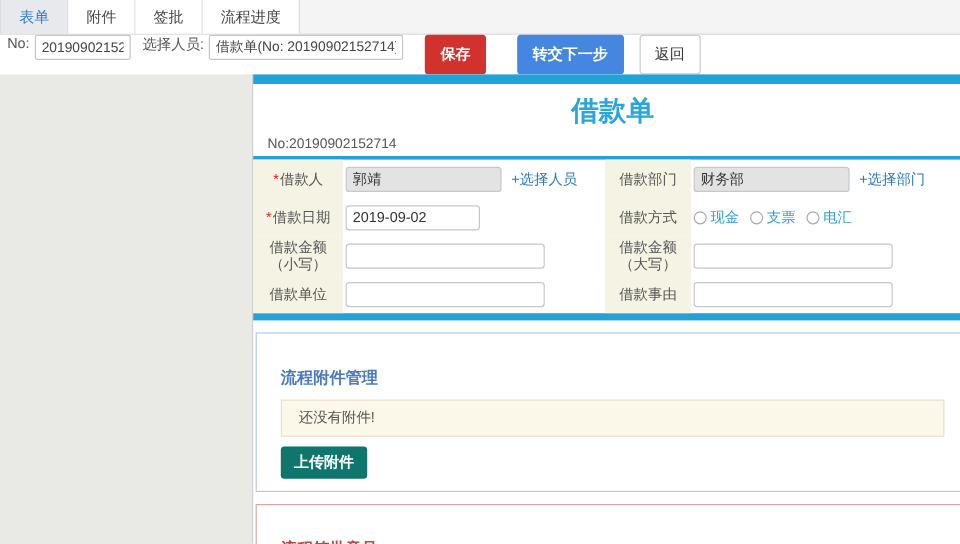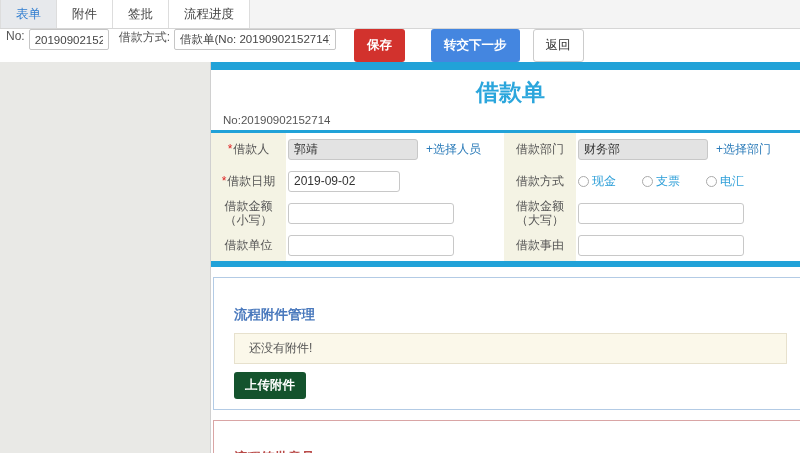--- a/index.html
+++ b/index.html
@@ -40,34 +40,34 @@
   .lcell { background:#f4f3e4; display:flex; align-items:center; justify-content:center;
            text-align:center; color:#555; font-size:12px; padding:0 4px; line-height:14px; }
   .vcell { display:flex; align-items:center; padding-left:2px; }
   .req { color:#d22; margin-right:1px; }
   .vcell input { height:21px; border:1px solid #c8c8c8; border-radius:3px; padding:0 5px;
                  font-size:12px; color:#333; font-family:inherit; }
   .inp-ro { width:130px; background:#e3e3e3; }
   .inp-date { width:112px; background:#fff; }
   .inp-empty { width:166px; background:#fff; }
   .sel-link { color:#2b7bb9; margin-left:8px; cursor:pointer; text-decoration:none; font-size:12px; }
-  .radio-grp { display:flex; align-items:center; gap:26px; }
+  .radio-grp { display:flex; align-items:center; gap:9px; }
   .radio-opt { display:flex; align-items:center; color:#2e9fd8; cursor:pointer; }
   .radio-dot { width:11px; height:11px; border:1px solid #aaa; border-radius:50%; background:#fff;
                margin-right:3px; display:inline-block; }
 
   
   .secbox { margin:10px 2px 0; background:#fff; padding:8px 20px 10px; }
   .box-attach { border:1px solid #b3cbe5; }
   .box-approve { border:1px solid #d9a5a5; height:200px; }
   .sec-head { font-size:13.5px; font-weight:bold; margin:20px 0 9px; }
   .sec-head.blue { color:#4a79bd; }
   .sec-head.red { color:#b94a48; }
   .notice { border:1px solid #e7e1cd; background:#fbf8ea; color:#555; padding:6px 14px; font-size:12px; }
-  .btn-upload { background:#14532d; color:#fff; border:none; border-radius:3px; font-weight:bold;
+  .btn-upload { background:#0f766e; color:#fff; border:none; border-radius:3px; font-weight:bold;
                 font-size:12.5px; padding:5px 11px; margin-top:8px; cursor:pointer; font-family:inherit; }
 
   
   .editor { width:515px; border:1px solid #d2d2d2; margin-top:4px; }
   .ed-toolbar { display:flex; align-items:center; gap:7px; padding:4px 8px; background:#fcfcfc;
                 border-bottom:1px solid #e4e4e4; height:24px; }
   .ed-btn { font-size:12px; color:#555; cursor:pointer; line-height:14px; }
   .ed-b { font-weight:bold; }
   .ed-i { font-style:italic; font-family:"Liberation Serif",serif; }
   .ed-s { text-decoration:line-through; font-size:10px; }
@@ -84,21 +84,21 @@
 <div class="tabbar">
   <div class="tab active">表单</div>
   <div class="tab">附件</div>
   <div class="tab">签批</div>
   <div class="tab">流程进度</div>
 </div>
 
 <div class="cmdbar">
   <label>No:</label>
   <input class="inp-no" type="text" value="20190902152714" style="">
-  <label style="margin-left:10px">借款方式:</label>
+  <label style="margin-left:10px">选择人员:</label>
   <input class="inp-flow" type="text" value="借款单(No: 20190902152714)郭靖" style="">
   <button class="btn btn-save">保存</button>
   <button class="btn btn-next">转交下一步</button>
   <button class="btn btn-back">返回</button>
 </div>
 
 <div class="panel">
   <div class="bluebar-top"></div>
   <div class="form-title">借款单</div>
   <div class="meta-row">

